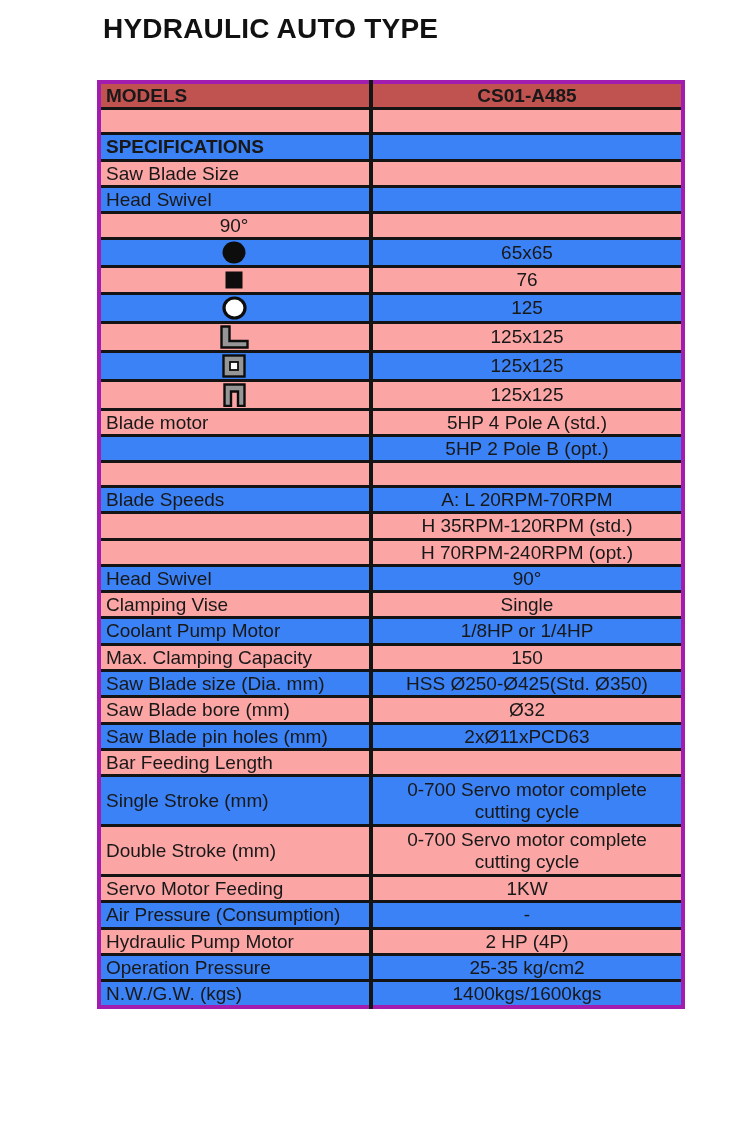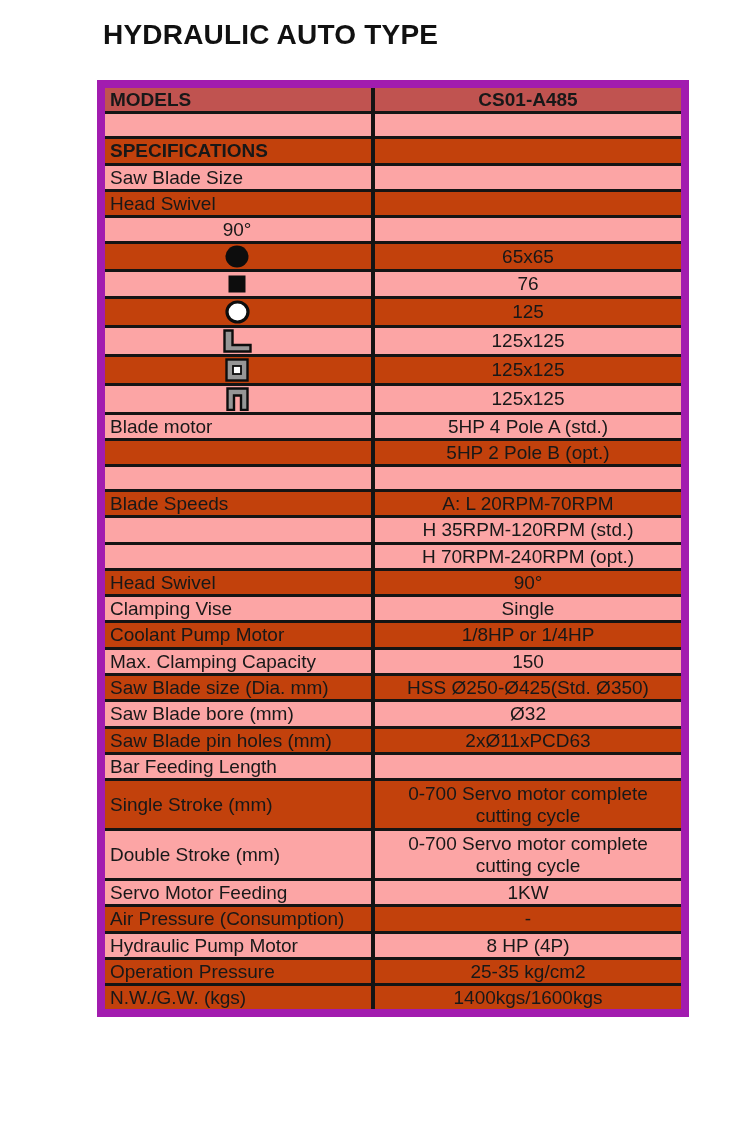--- a/index.html
+++ b/index.html
@@ -6,51 +6,51 @@
     margin: 0; padding: 0;
     width: 750px; height: 1140px;
     background: #ffffff;
     font-family: "Liberation Sans", "DejaVu Sans", sans-serif;
     color: #181818;
     overflow: hidden;
   }
   .page { position: relative; width: 750px; height: 1140px; }
   .doc-title {
     position: absolute;
-    left: 103px; top: 19px;
+    left: 103px; top: 13px;
     font-size: 28px;
     font-weight: 700;
     letter-spacing: 0.2px;
     color: #111111;
     white-space: nowrap;
   }
   table.spec-table {
     position: absolute;
     left: 97px; top: 80px;
     width: 584px;
     border-collapse: collapse;
     table-layout: fixed;
-    border: 8px solid #a21caf;
+    border: 4px solid #a21caf;
   }
   col.c-label { width: 272px; }
   col.c-value { width: 312px; }
   td {
     border: 3px solid #141414;
     font-size: 19px;
     line-height: 1.12;
     vertical-align: middle;
     padding: 0;
     overflow: hidden;
   }
   tr { height: 25px; }
   tr.tall { height: 50px; }
   tr.header-row { height: 26px; }
   tr.header-row td { background: #C05350; font-weight: 700; }
   tr.pink td { background: #fca5a5; }
-  tr.white td { background: #c2410c; }
+  tr.white td { background: #3b82f6; }
   .label-cell { text-align: left; padding: 1px 2px 1px 5px; border-right-width: 4px; }
   .label-cell.center { text-align: center; padding-left: 0; }
   .value-cell { text-align: center; white-space: pre-line; padding: 1px 2px; }
   .bold { font-weight: 700; }
   .shape-icon { display: block; }
   .shape-icon svg { display: block; margin: 0 auto; }
 </style>
 </head>
 <body>
 
@@ -217,21 +217,21 @@
         <tr class="pink">
           <td class="label-cell">Servo Motor Feeding</td>
           <td class="value-cell">1KW</td>
         </tr>
         <tr class="white">
           <td class="label-cell">Air Pressure (Consumption)</td>
           <td class="value-cell">-</td>
         </tr>
         <tr class="pink">
           <td class="label-cell">Hydraulic Pump Motor</td>
-          <td class="value-cell">8 HP (4P)</td>
+          <td class="value-cell">2 HP (4P)</td>
         </tr>
         <tr class="white">
           <td class="label-cell">Operation Pressure</td>
           <td class="value-cell">25-35 kg/cm2</td>
         </tr>
         <tr class="white">
           <td class="label-cell">N.W./G.W. (kgs)</td>
           <td class="value-cell">1400kgs/1600kgs</td>
         </tr>
       </tbody>

